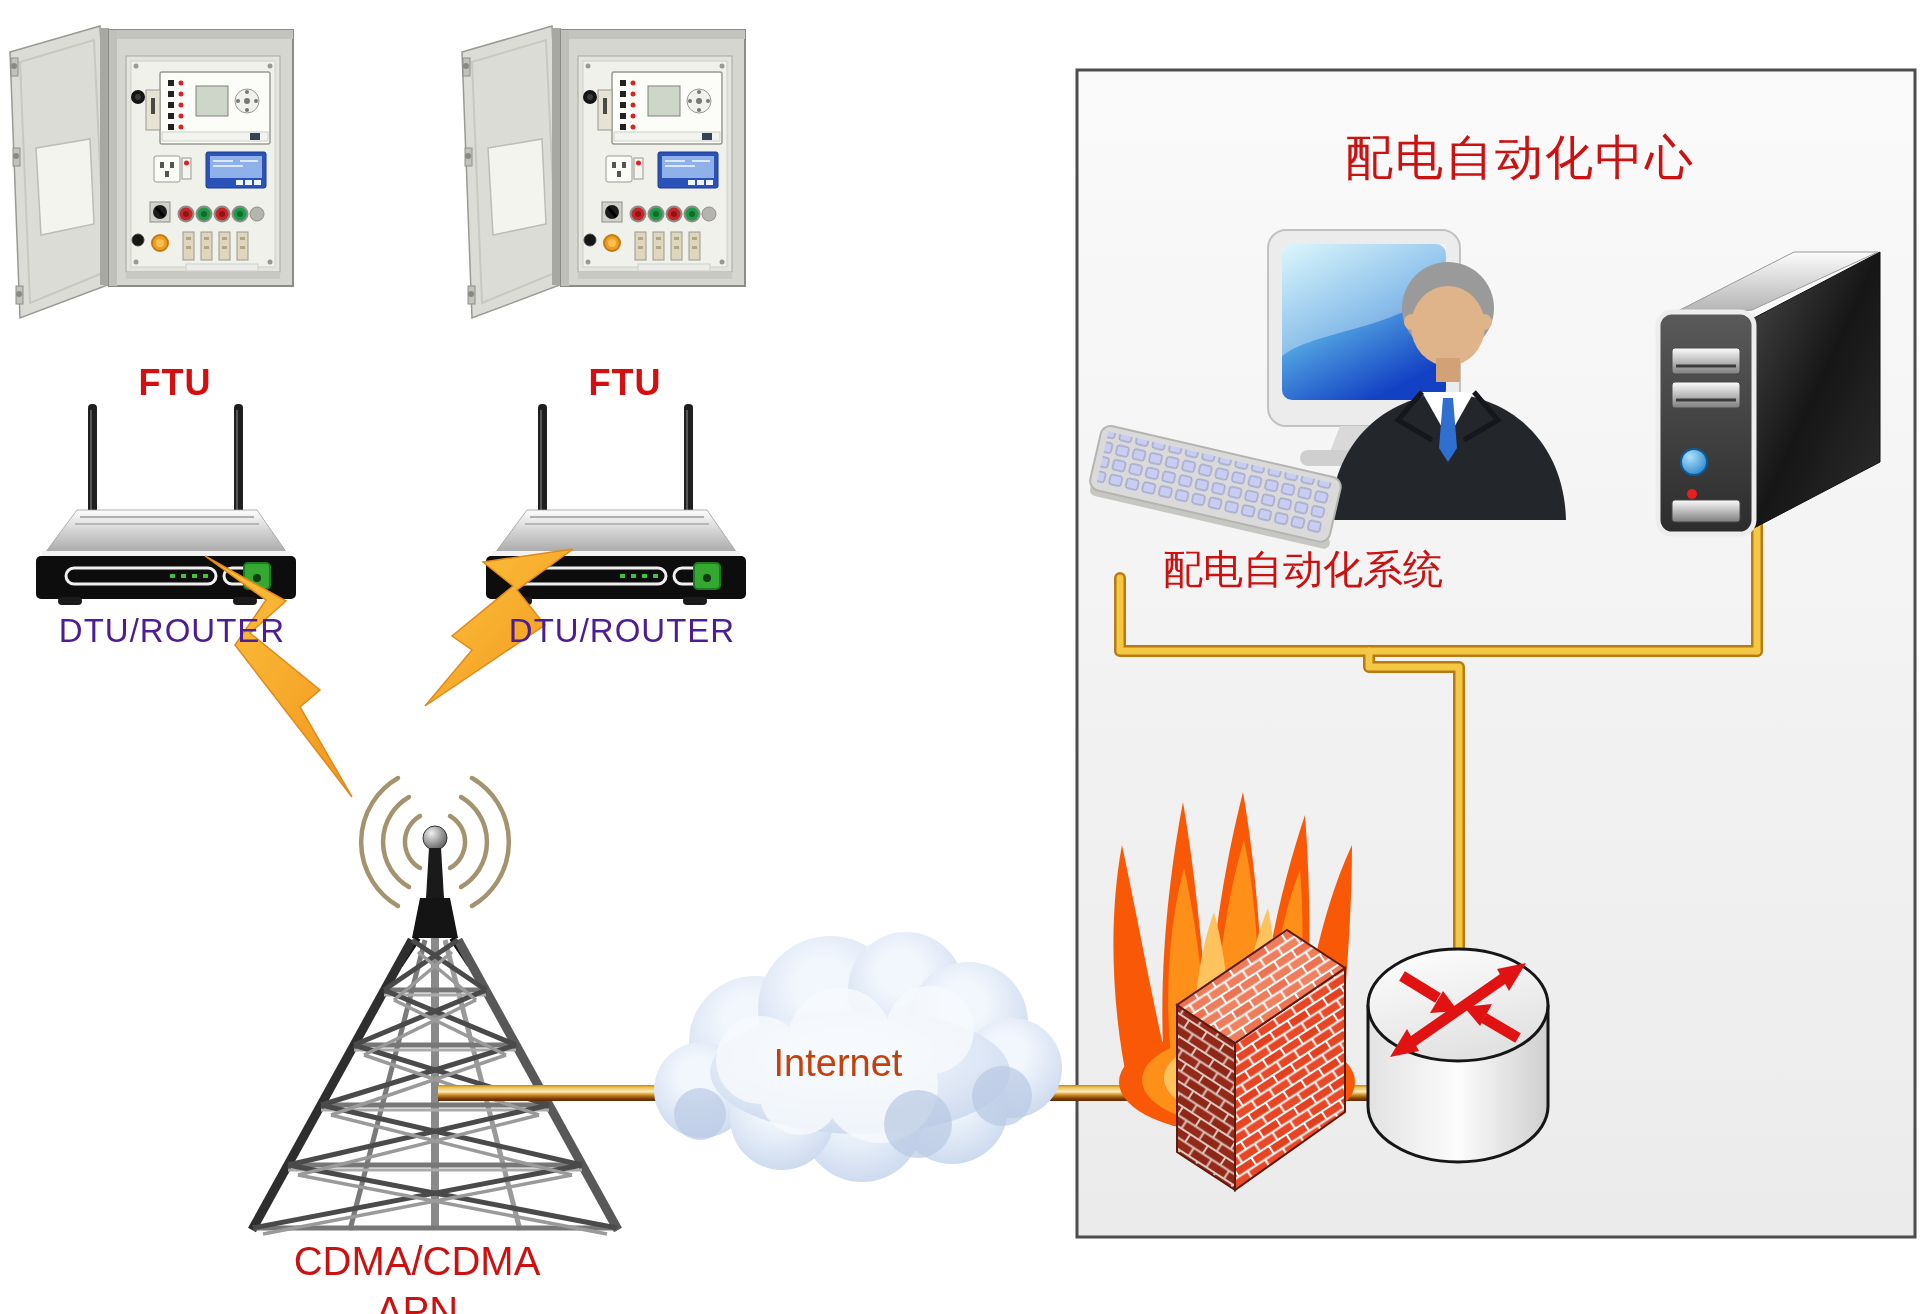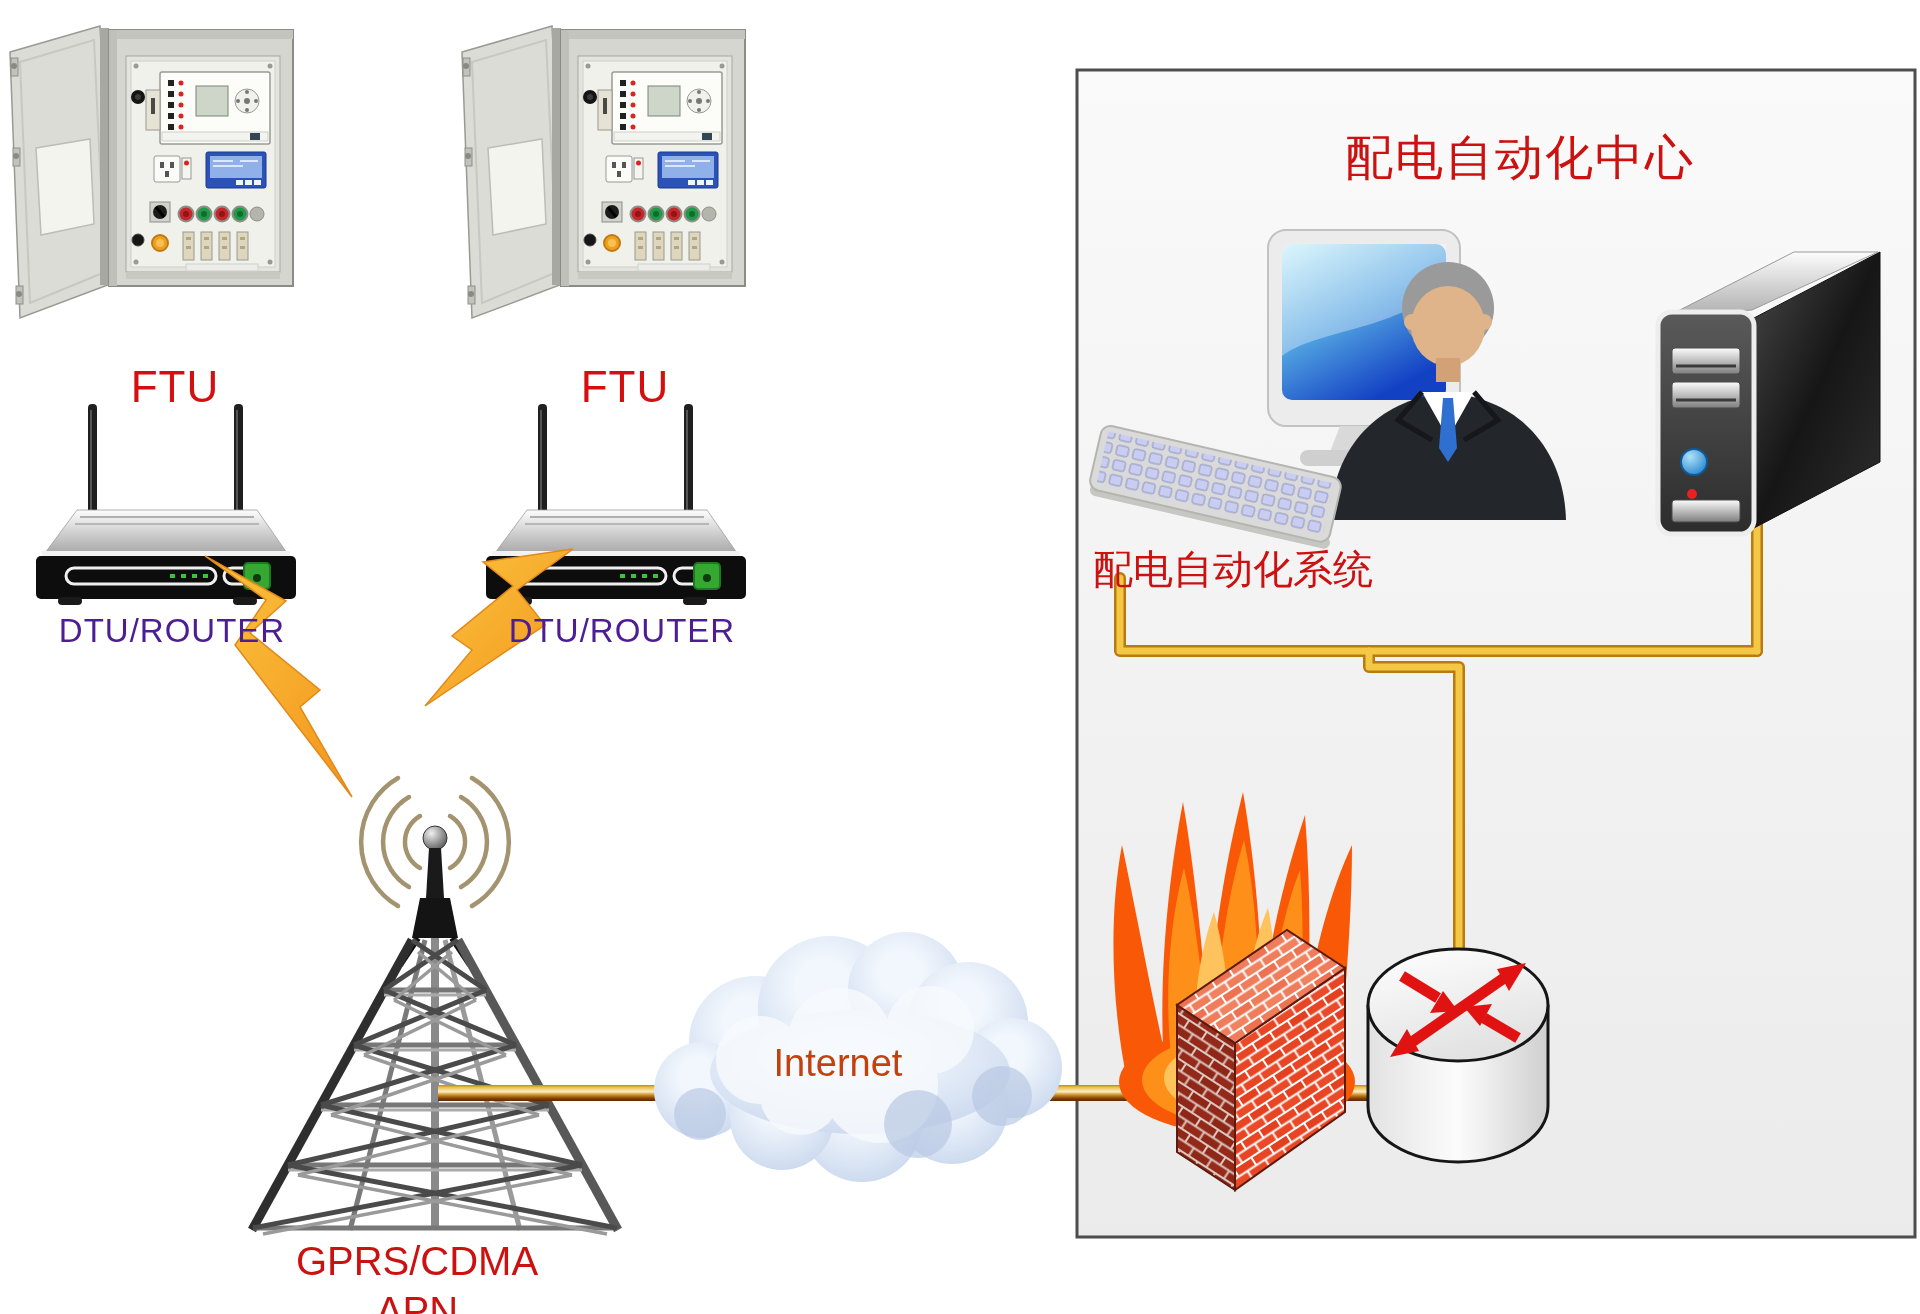--- a/index.html
+++ b/index.html
@@ -1,20 +1,20 @@
 <!DOCTYPE html>
 <html><head>
 <meta charset="utf-8">
 <style>
   html,body{margin:0;padding:0;background:#ffffff;}
   #stage{position:relative;width:1920px;height:1314px;background:#ffffff;overflow:hidden;
          font-family:"Liberation Sans",sans-serif;}
   #stage svg{position:absolute;left:0;top:0;}
   .lbl{position:absolute;text-align:center;pointer-events:none;white-space:nowrap;margin-top:14px;}
-  .lbl-ftu{font-size:44px;font-weight:normal;color:#d40f0f;letter-spacing:1px;}
+  .lbl-ftu{font-size:36px;font-weight:bold;color:#d40f0f;letter-spacing:1px;}
   .lbl-dtu{font-size:33px;font-weight:500;color:#4c1d95;letter-spacing:1px;}
   .lbl-gprs{font-size:40px;color:#cc1111;line-height:50px;}
   .lbl-internet{font-size:38px;color:#c2410c;text-align:center;}
   .lbl-cn{font-family:"Liberation Serif",serif;color:#cc1111;}
   .lbl-title{font-size:48px;letter-spacing:2px;}
   .lbl-ws{font-size:40px;}
   .lbl-sm{font-size:38px;letter-spacing:2px;}
 </style>
 </head>
 <body>
@@ -446,20 +446,20 @@
     <polygon points="1464,1007 1492,1004 1480,1026" stroke="none"></polygon>
   </g>
 </g>
 </svg>
 
 <div class="lbl lbl-ftu" style="left:75px;top:348px;width:200px;">FTU</div>
 <div class="lbl lbl-ftu" style="left:525px;top:348px;width:200px;">FTU</div>
 <div class="lbl lbl-dtu" style="left:32px;top:598px;width:280px;">DTU/ROUTER</div>
 <div class="lbl lbl-dtu" style="left:482px;top:598px;width:280px;">DTU/ROUTER</div>
 <div class="lbl lbl-gprs" style="left:247px;top:1222px;width:340px;">
-  <div>GPRS/CDMA</div>
+  <div>CDMA/CDMA</div>
   <div>APN</div>
 </div>
 <div class="lbl lbl-internet" style="left:738px;top:1028px;width:200px;">Internet</div>
 <div class="lbl lbl-cn lbl-title" style="left:1300px;top:112px;width:440px;">配电自动化中心</div>
-<div class="lbl lbl-cn lbl-ws" style="left:1053px;top:528px;width:360px;">配电自动化系统</div>
+<div class="lbl lbl-cn lbl-ws" style="left:1083px;top:528px;width:360px;text-align:right;">配电自动化系统</div>
 
 </div>
 
 </body></html>

